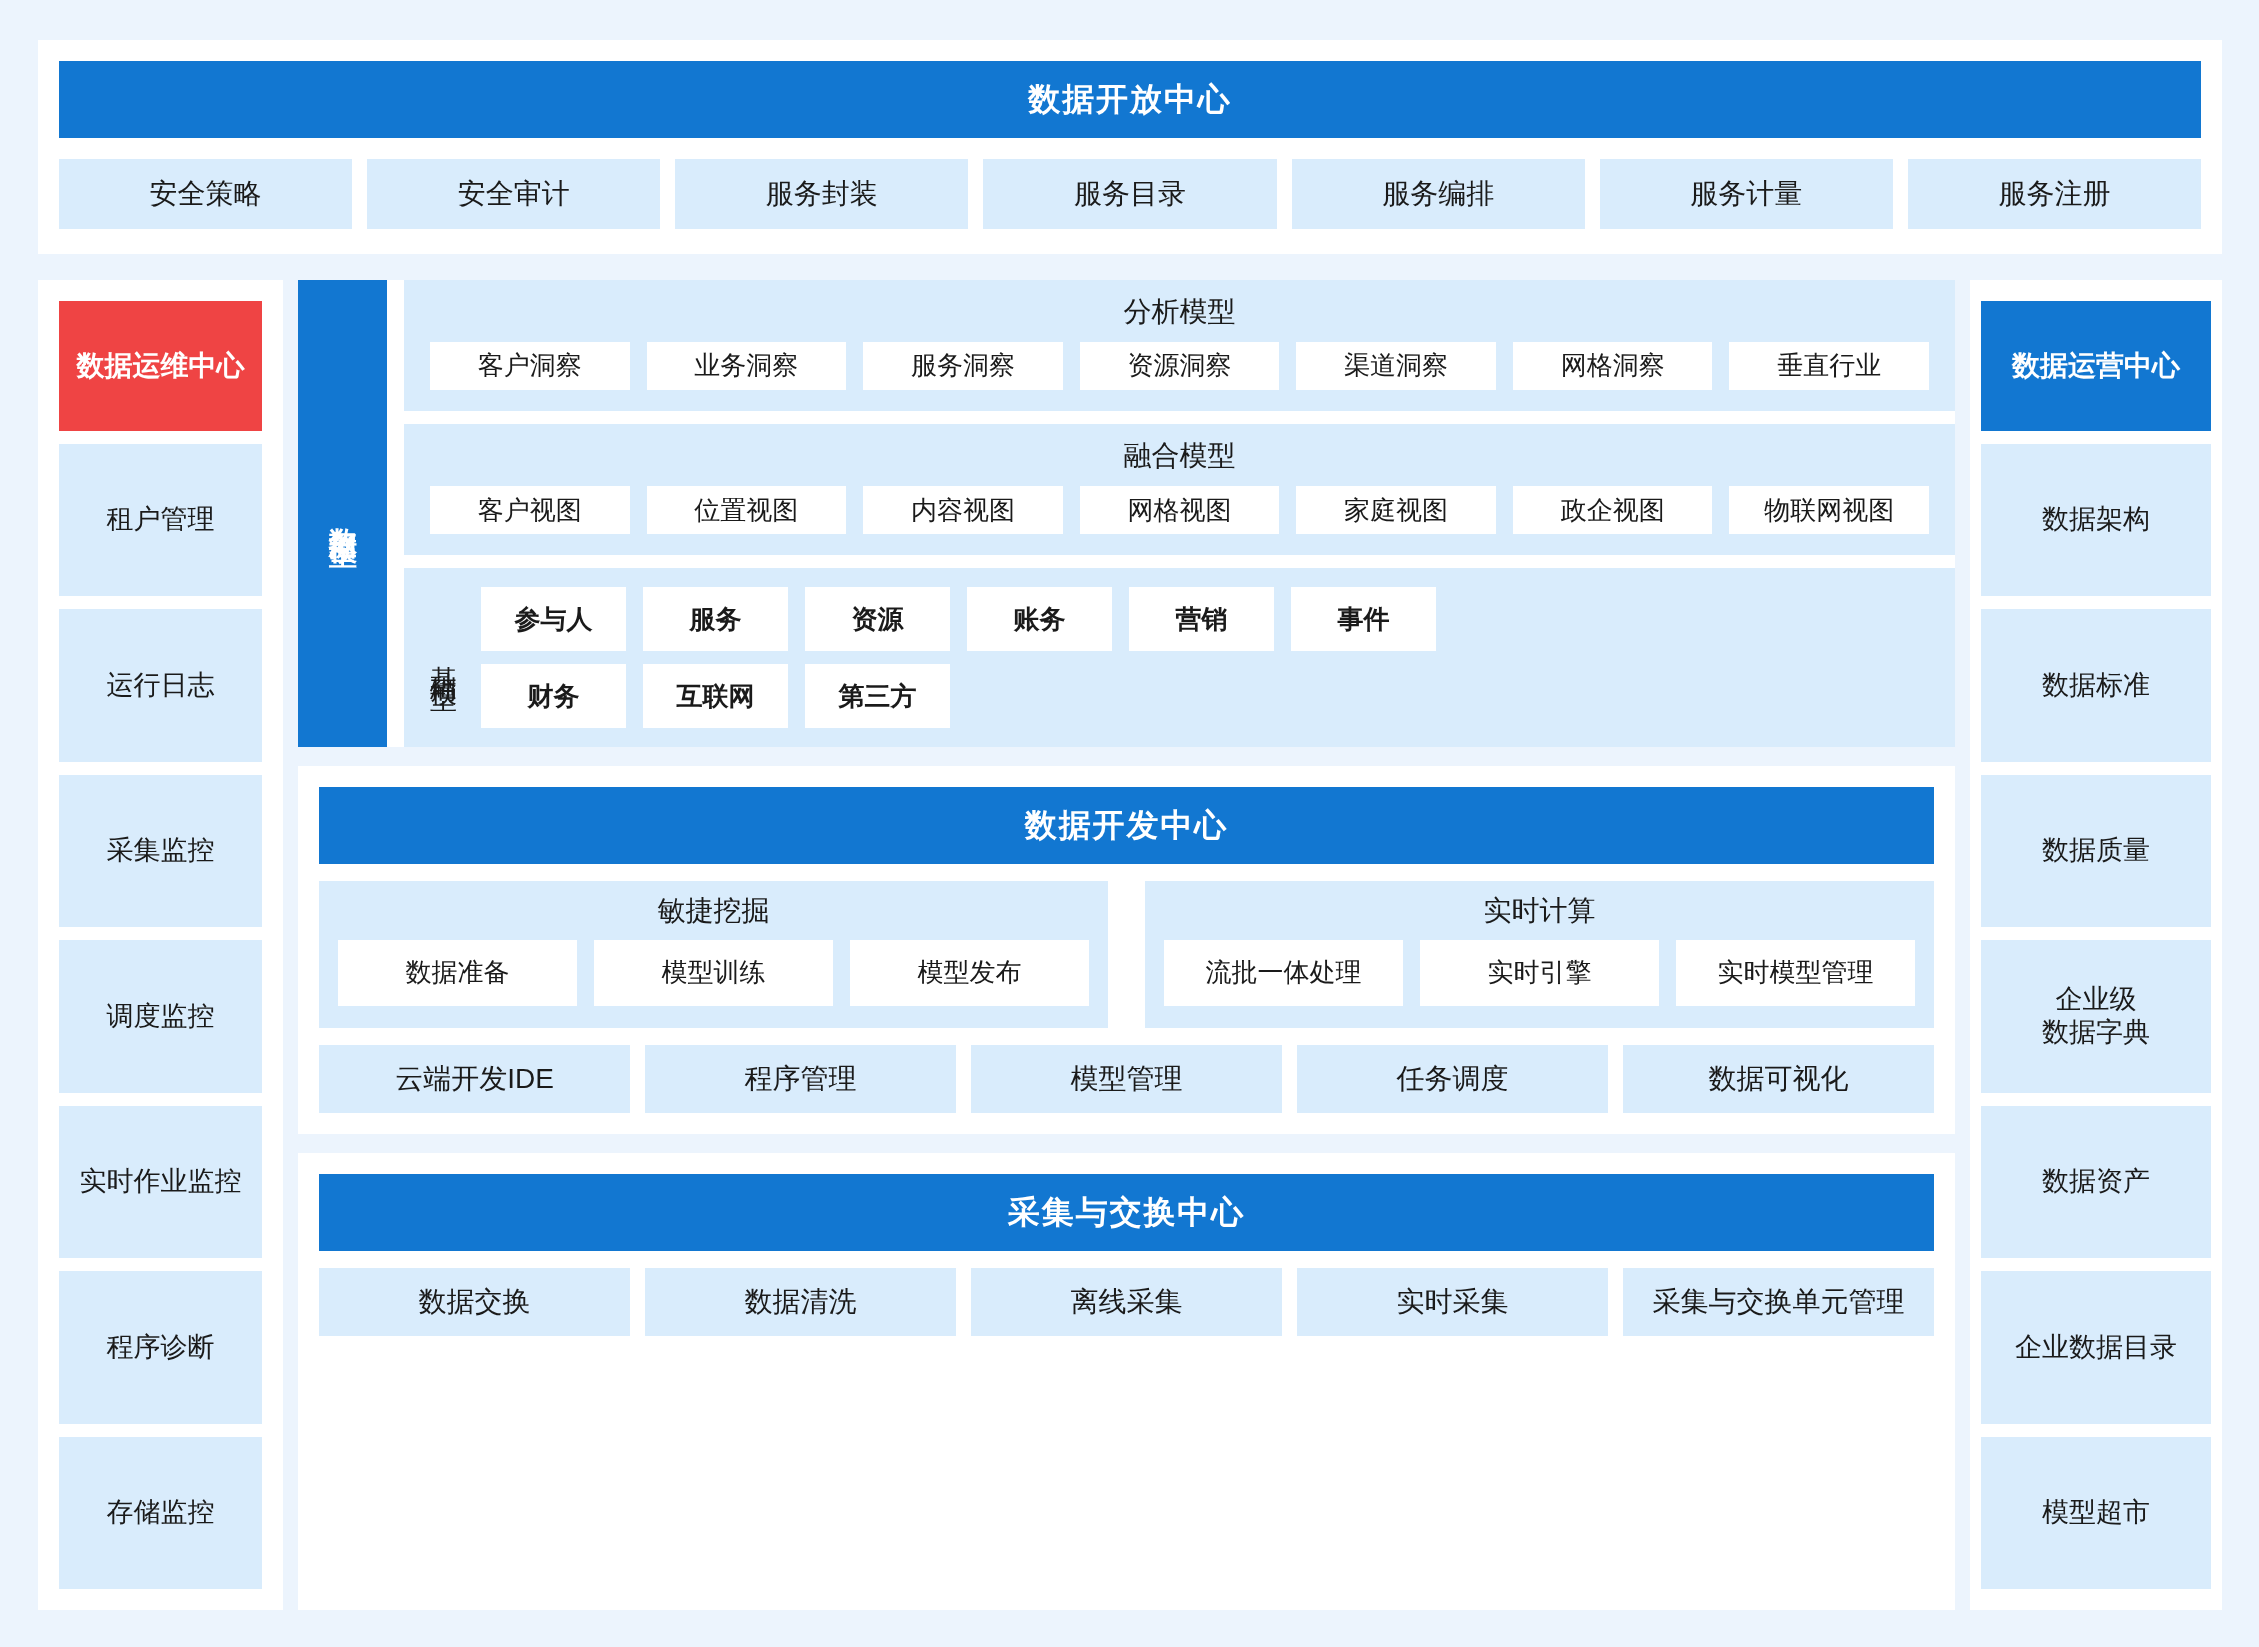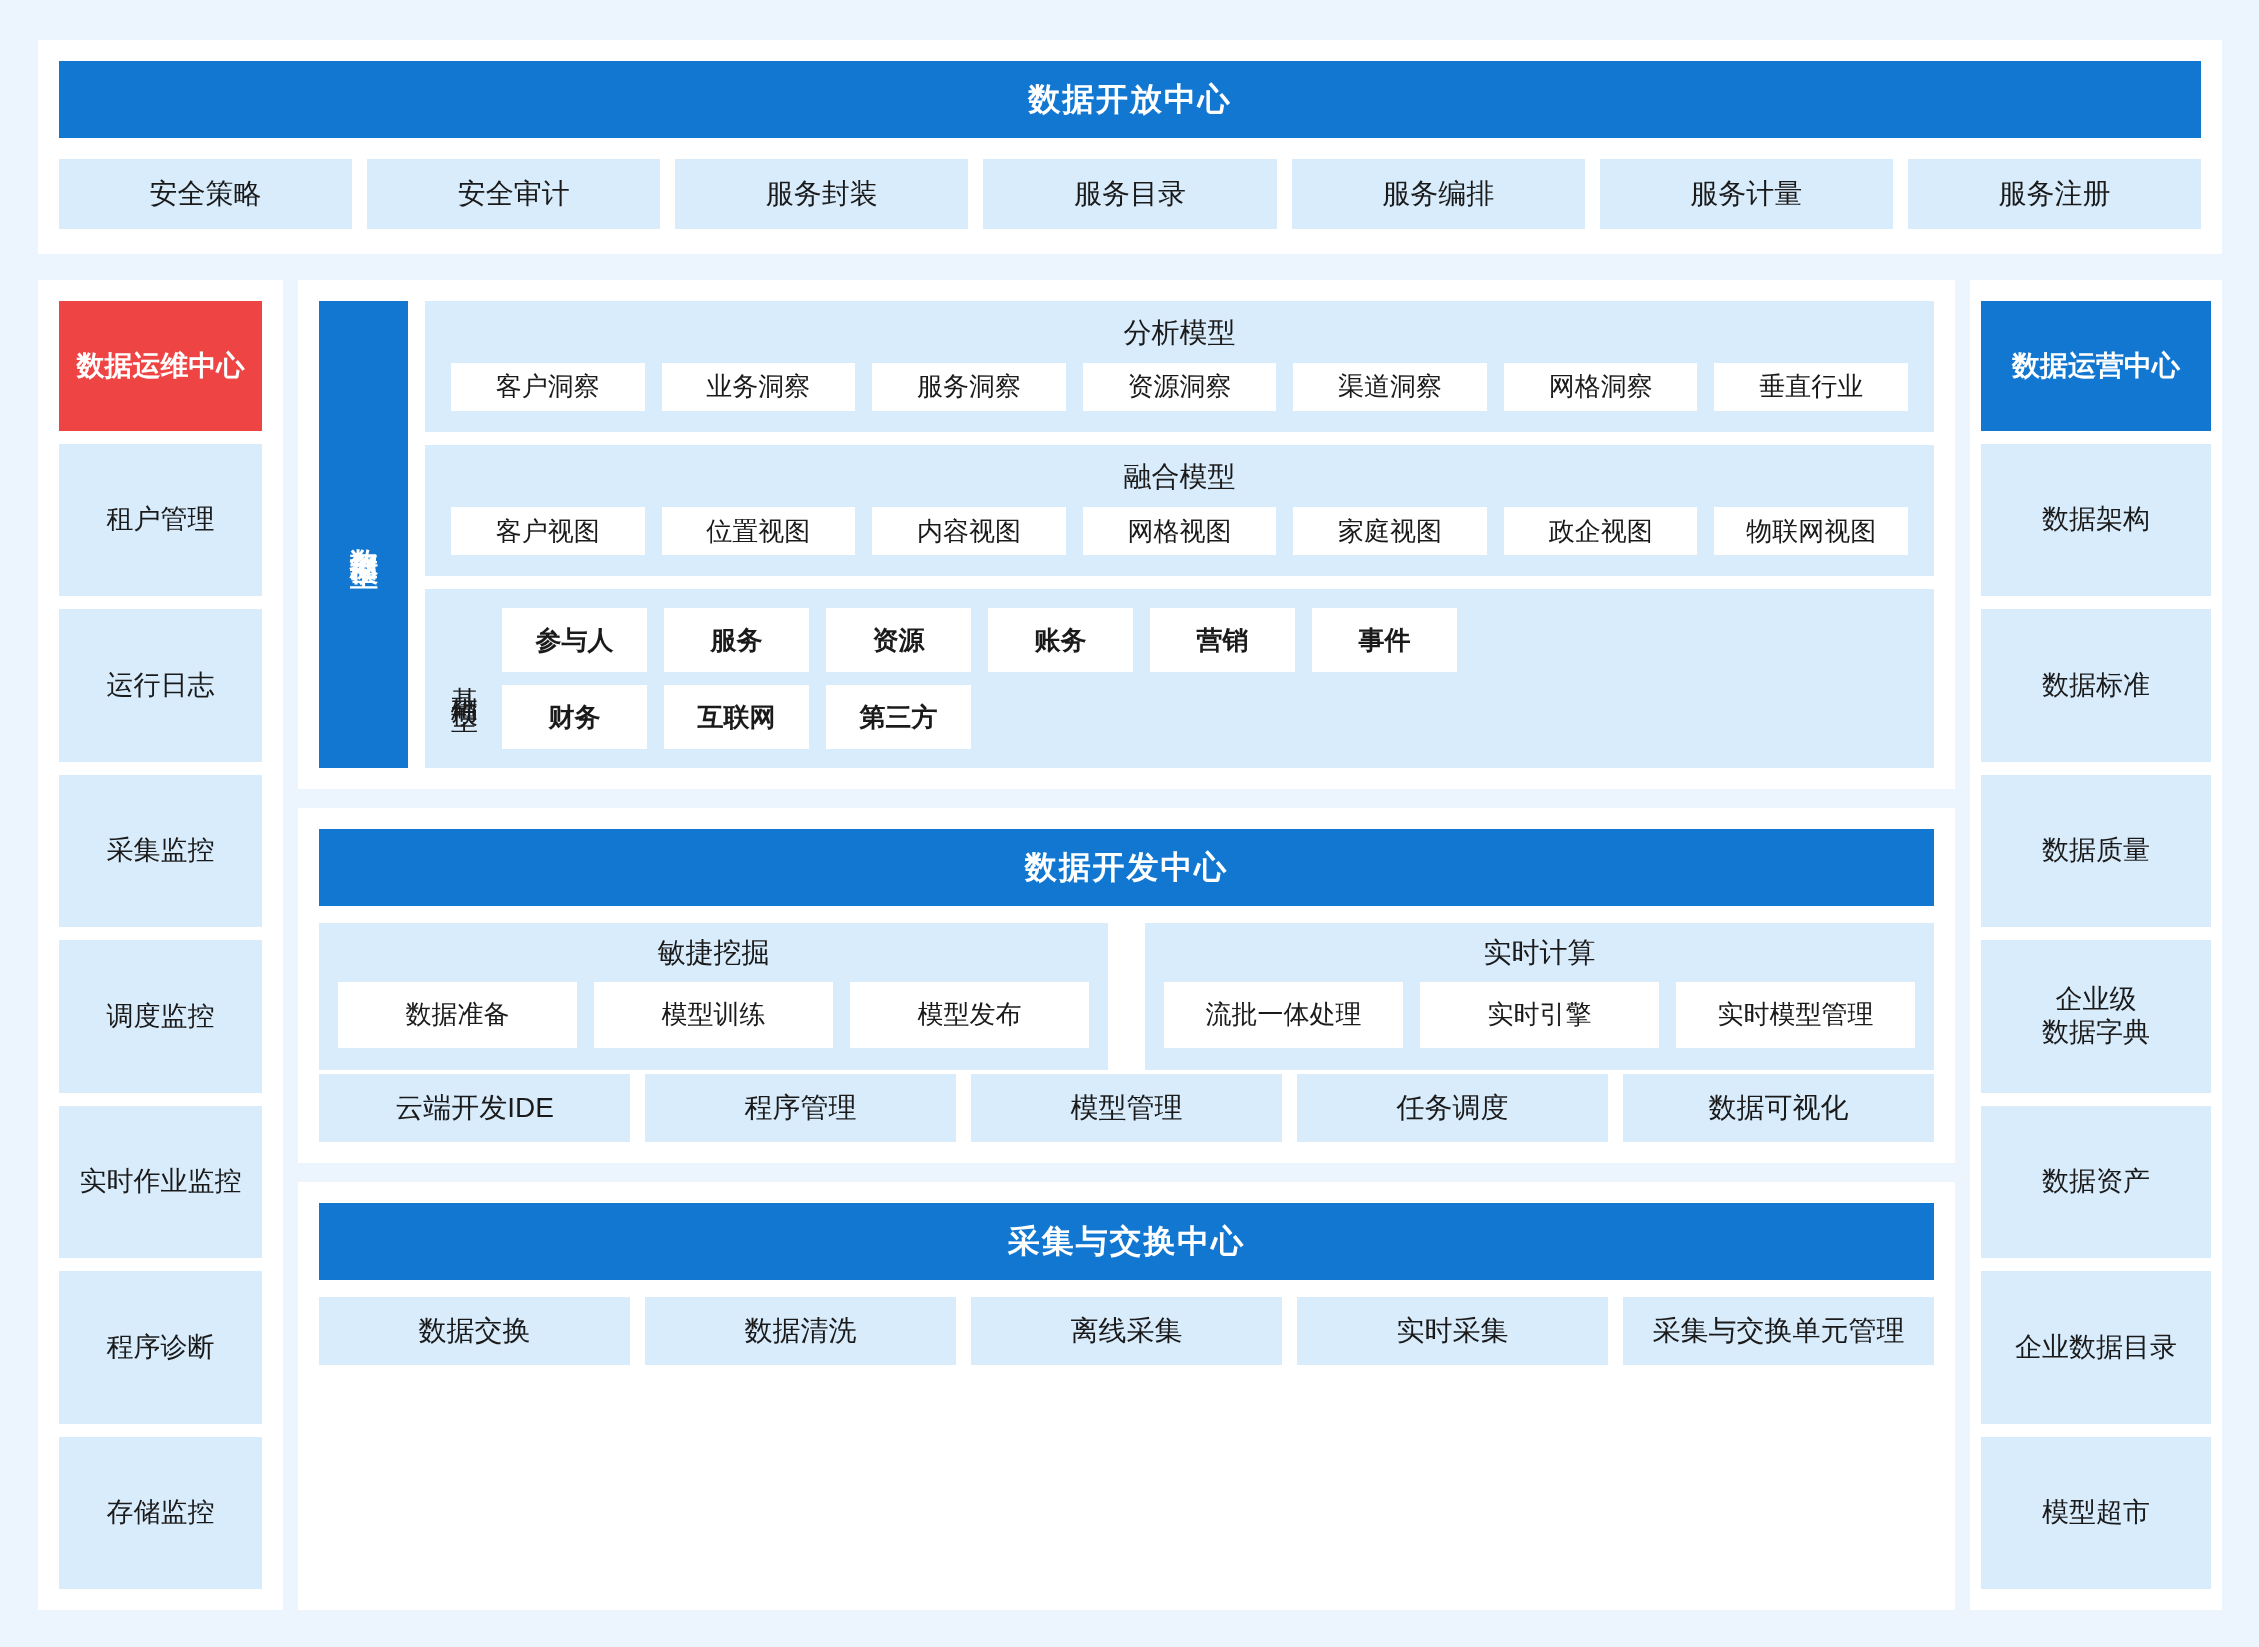--- a/index.html
+++ b/index.html
@@ -150,21 +150,20 @@
   .col-center {
     flex: 1 1 auto;
     display: flex;
     flex-direction: column;
     gap: 19px;
     min-width: 0;
   }
 
   
   .model-card {
-    padding: 21px;
     display: flex;
     gap: 17px;
     flex: 0 0 auto;
   }
   .vbar {
     width: 89px;
     flex: 0 0 89px;
     background: #1277d1;
     color: #ffffff;
     font-size: 28px;
@@ -244,21 +243,21 @@
 
   
   .dev-card {
     padding: 21px;
     flex: 0 0 auto;
   }
   .dev-card .banner { margin-bottom: 17px; }
   .dev-groups {
     display: flex;
     gap: 37px;
-    margin-bottom: 4px;
+    margin-bottom: 17px;
   }
   .dev-group {
     background: #d9ecfc;
     padding: 11.3px 19px 22.6px 19px;
     box-sizing: border-box;
     flex: 1 1 0;
   }
   .dev-group .group-title { font-size: 28px; margin-bottom: 9.4px; }
   .dev-group .group-items .tile-white { height: 66px; }
   .dev-row {

